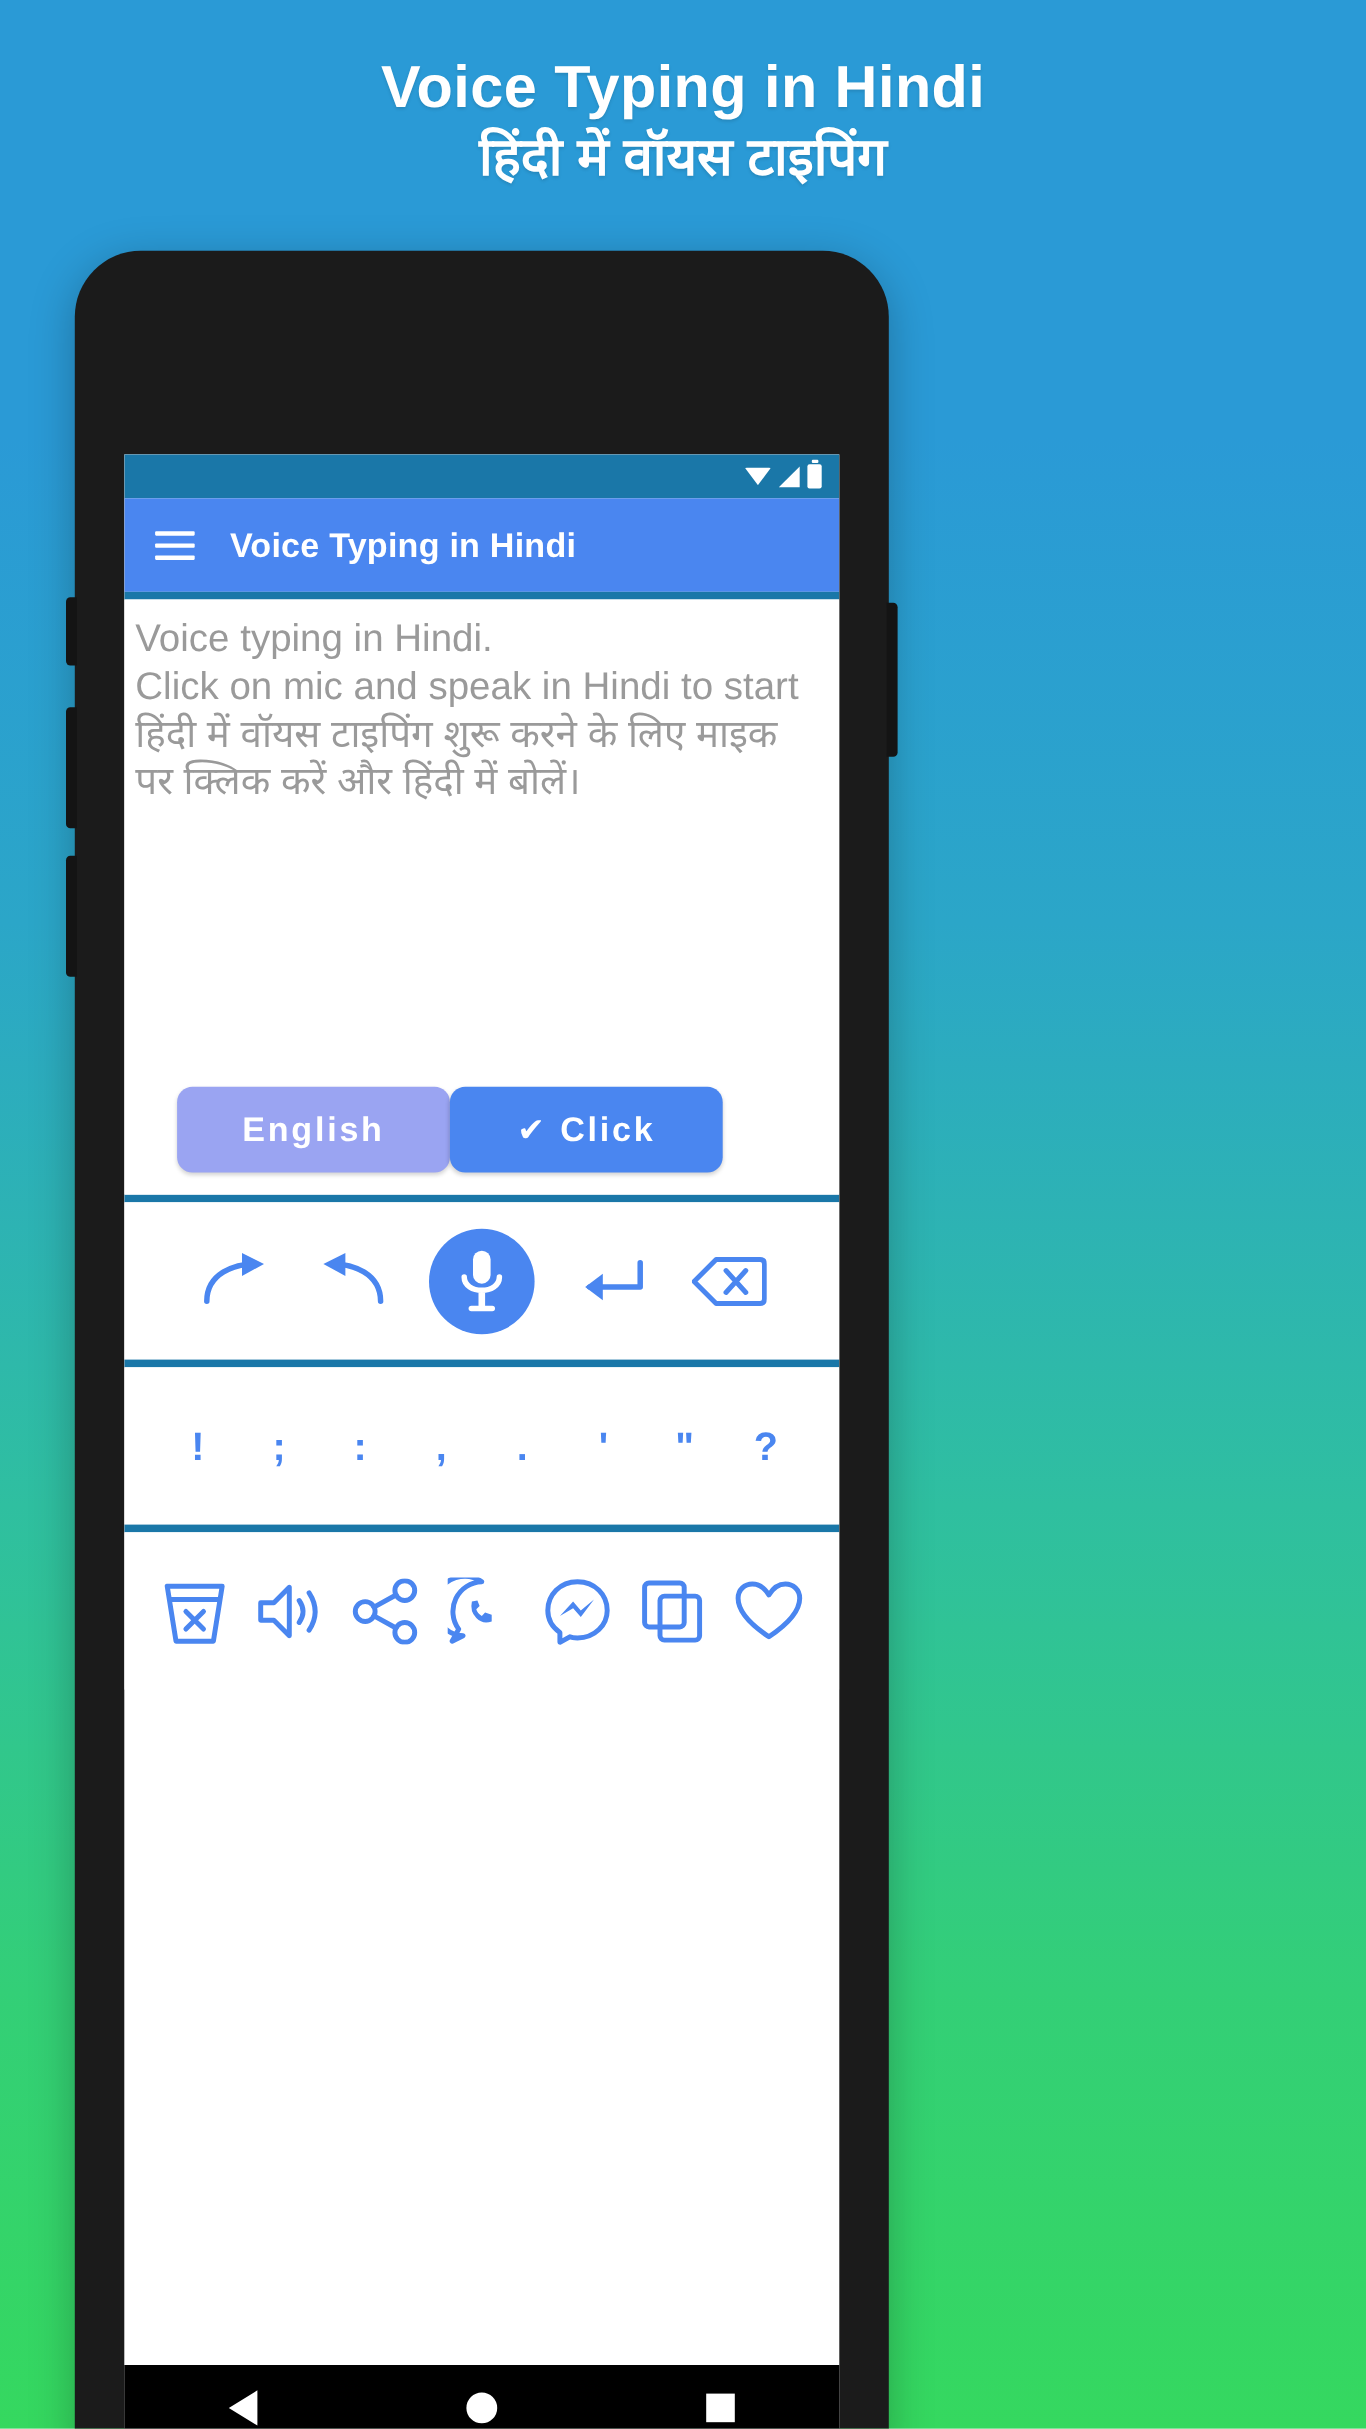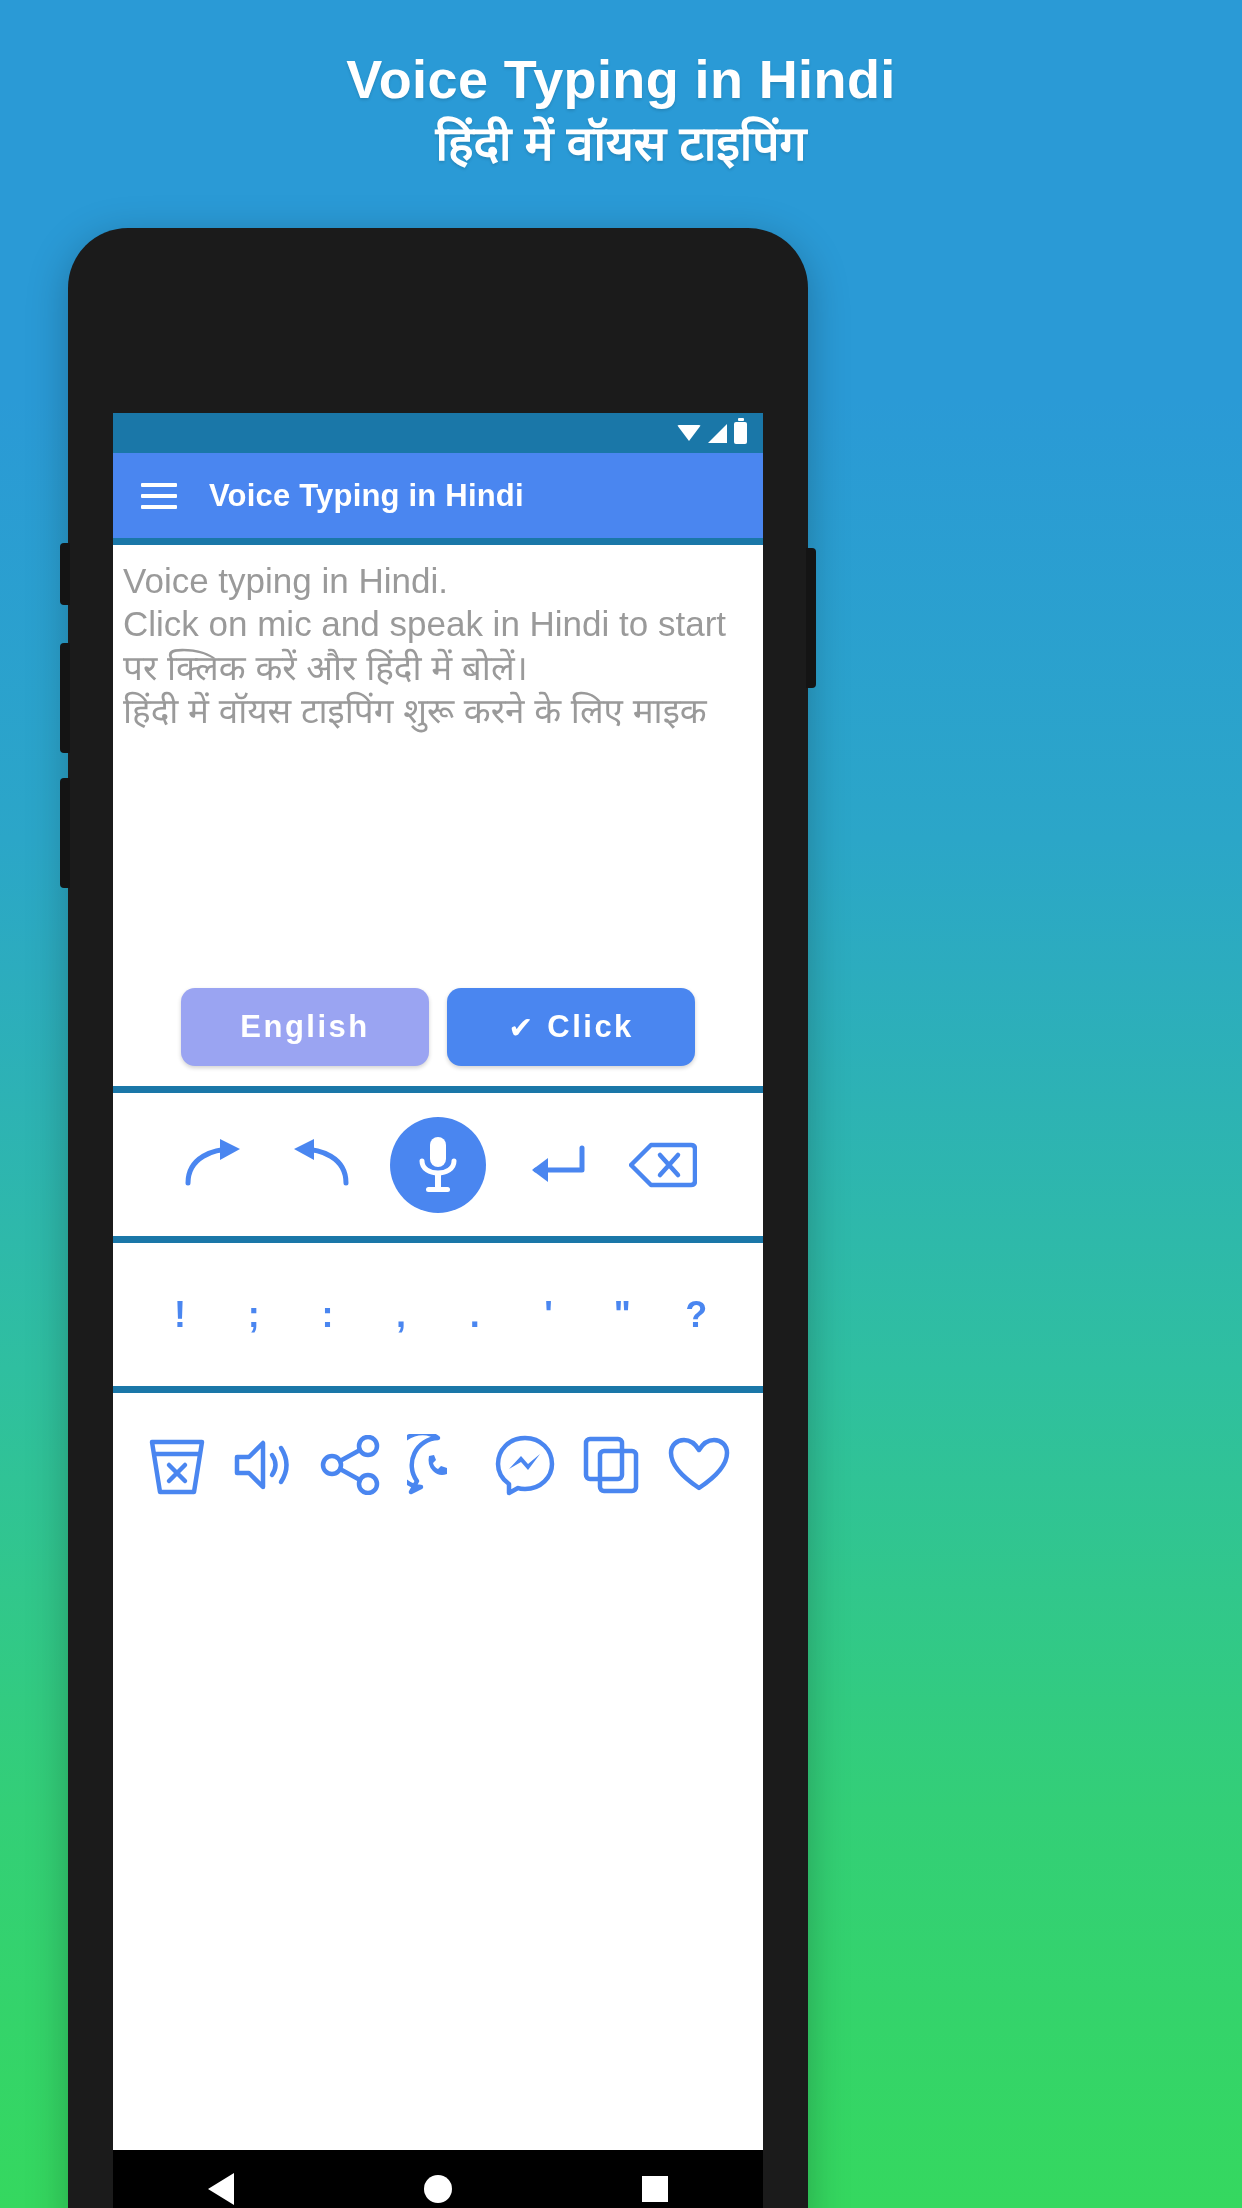--- a/index.html
+++ b/index.html
@@ -153,22 +153,20 @@
   }
   .hint .hi { font-family: "Liberation Sans", "DejaVu Sans", sans-serif; }
 
   
   .langrow {
     position: absolute;
     bottom: 20px;
     left: 0;
     width: 100%;
     display: flex;
-    justify-content: center;
-    gap: 18px;
     box-sizing: border-box;
     padding: 0 48px;
   }
   .langbtn {
     height: 78px;
     min-width: 248px;
     border-radius: 14px;
     display: flex;
     align-items: center;
     justify-content: center;
@@ -267,22 +265,22 @@
         </div>
         <div class="appbar-title">Voice Typing in Hindi</div>
       </div>
 
       <div class="divider"></div>
 
       <div class="textarea">
         <div class="hint">
           <div>Voice typing in Hindi.</div>
           <div>Click on mic and speak in Hindi to start</div>
+          <div class="hi">हिंदी में वॉयस टाइपिंग शुरू करने के लिए माइक</div>
           <div class="hi">पर क्लिक करें और हिंदी में बोलें।</div>
-          <div class="hi">हिंदी में वॉयस टाइपिंग शुरू करने के लिए माइक</div>
         </div>
 
         <div class="langrow">
           <div class="langbtn lang-en">
             <span>English</span>
           </div>
           <div class="langbtn lang-hi">
             <span class="chk">✔</span>
             <span>Click</span>
           </div>

